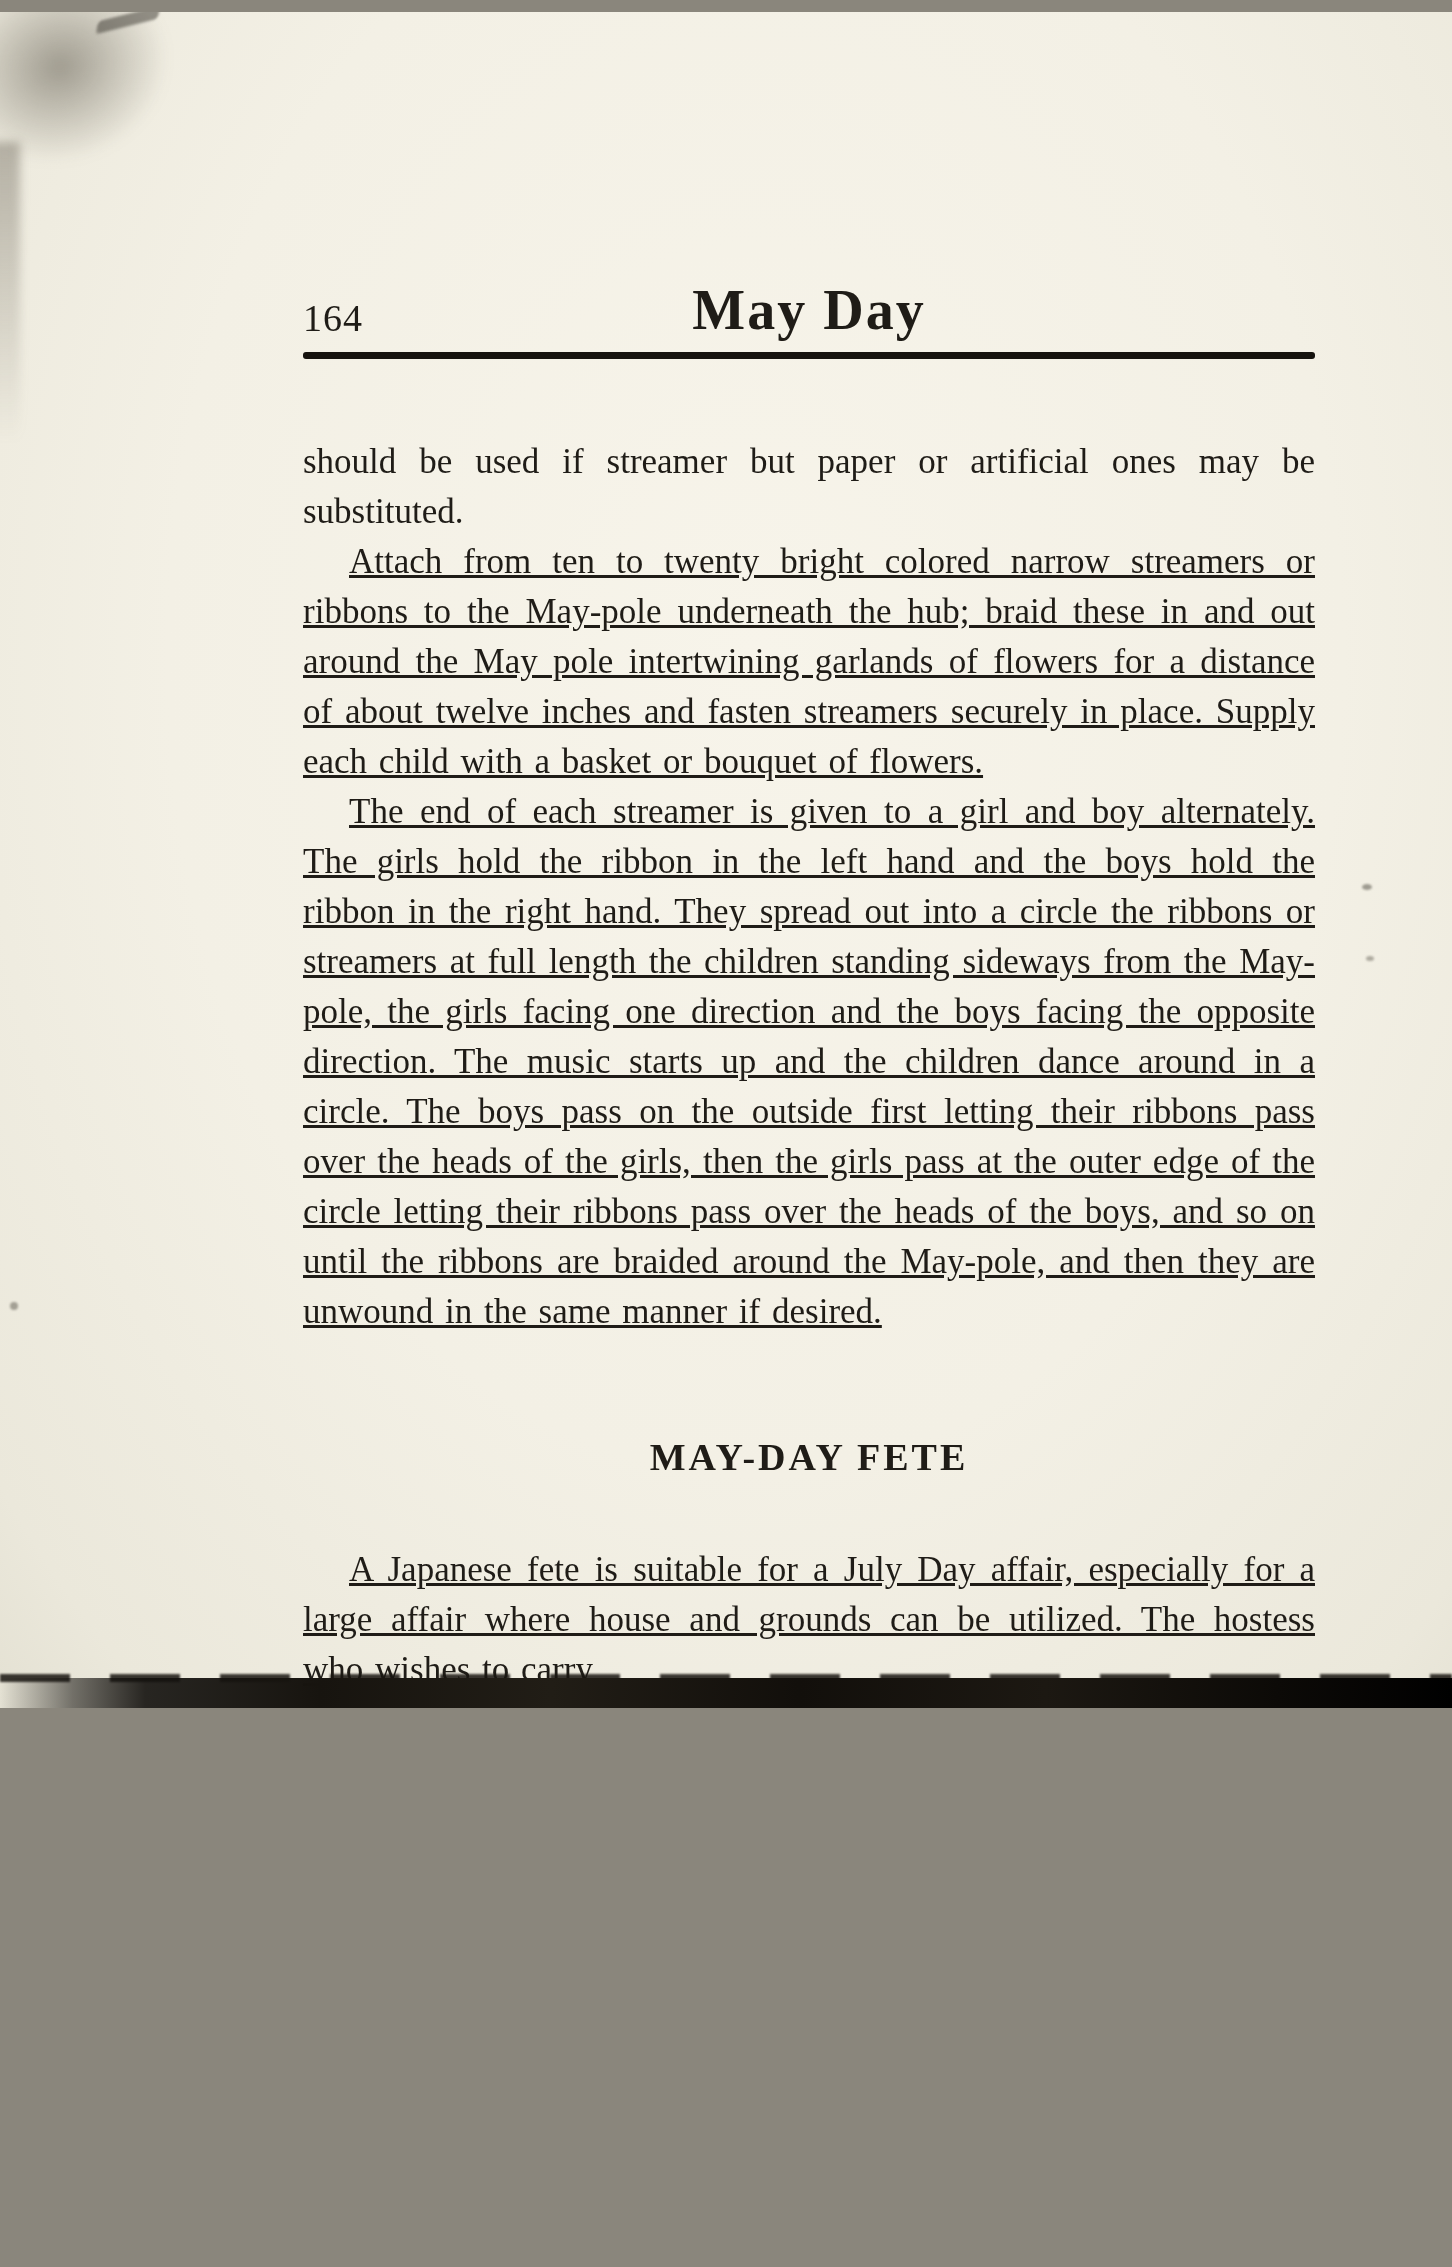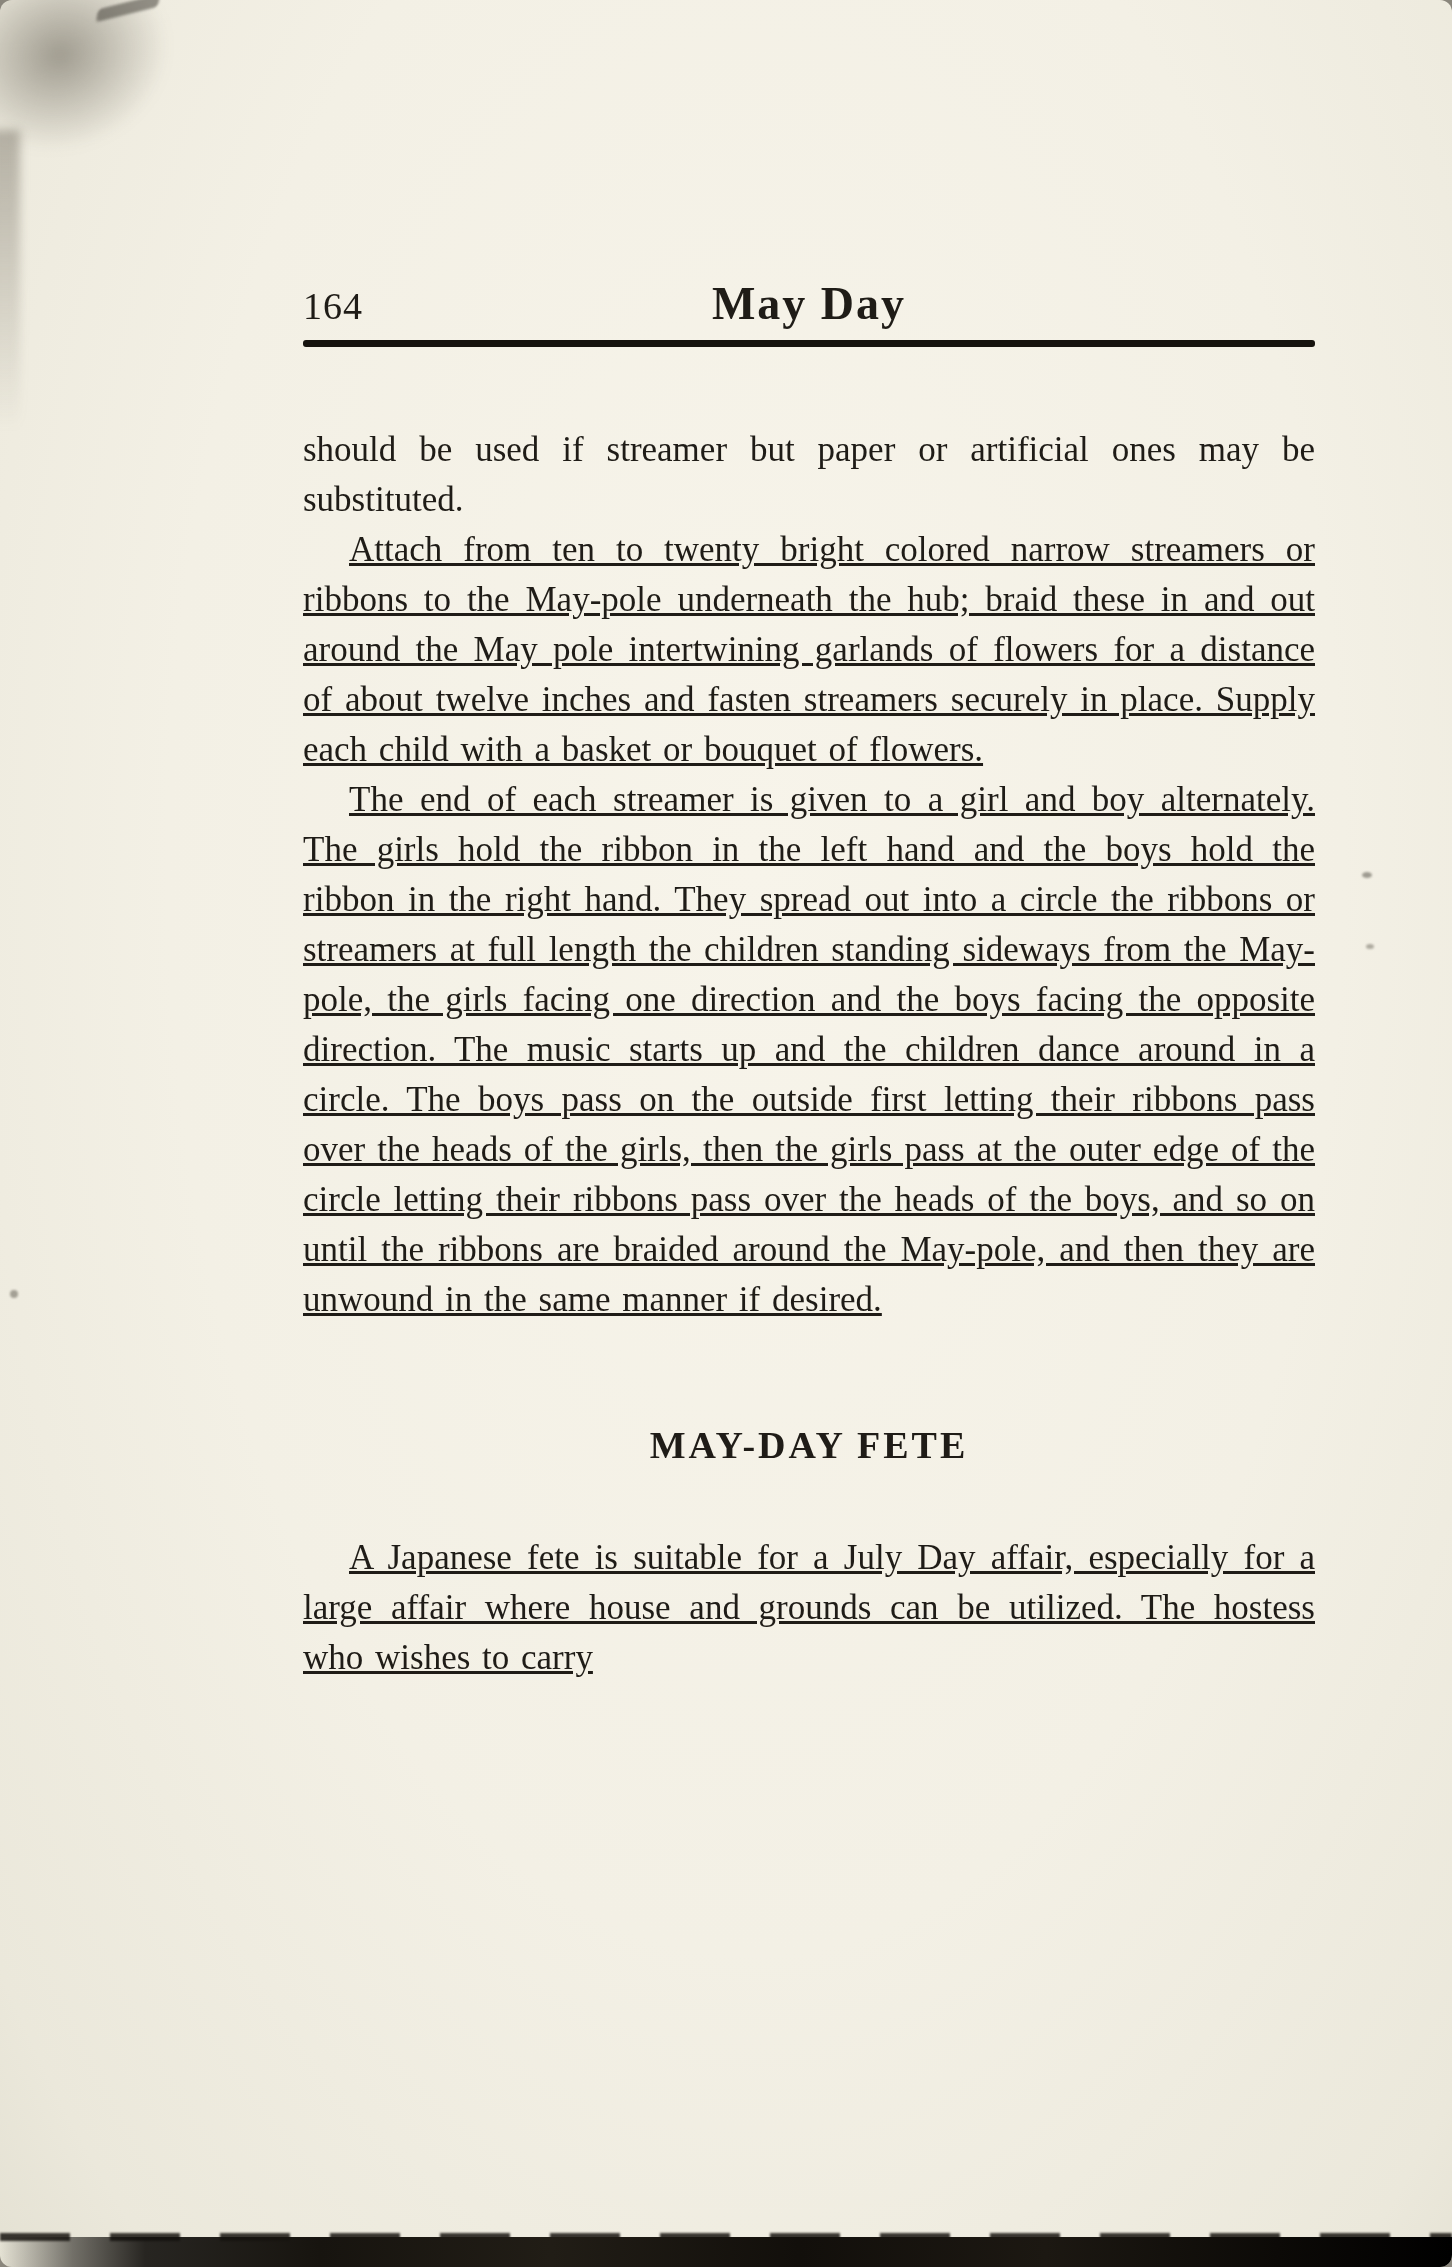--- a/index.html
+++ b/index.html
@@ -3,28 +3,27 @@
 <meta charset="utf-8">
 <style>
   html, body {
     margin: 0;
     padding: 0;
     background: #8a867c;
   }
   .page {
     position: relative;
     width: 1452px;
-    height: 2267px;
-    margin: 0 auto;
+    height: 1696px;
+    margin: 12px auto;
     overflow: hidden;
     background:
       radial-gradient(ellipse at 52% 38%, #f7f4ea 0%, #f3f0e5 55%, #ebe8db 90%, #e4e1d3 100%);
     font-family: "Liberation Serif", "DejaVu Serif", serif;
     color: #1f1c17;
-    border-radius: 12px;
   }
 
   
   .smudge-top-left {
     position: absolute;
     top: -40px; left: -50px;
     width: 220px; height: 190px;
     background: radial-gradient(closest-side, rgba(95,90,78,0.55), rgba(95,90,78,0));
     filter: blur(6px);
     transform: rotate(-18deg);
@@ -109,21 +108,21 @@
   .page-number {
     position: absolute;
     left: 0; bottom: 12px;
     font-size: 38px;
     letter-spacing: 1px;
   }
   .running-title {
     position: absolute;
     left: 0; right: 0; bottom: 10px;
     text-align: center;
-    font-size: 46px;
+    font-size: 56px;
     font-weight: bold;
     letter-spacing: 2px;
   }
   .header-rule {
     height: 7px;
     background: #16130e;
     border-radius: 3px;
   }
 
   .text-block {

